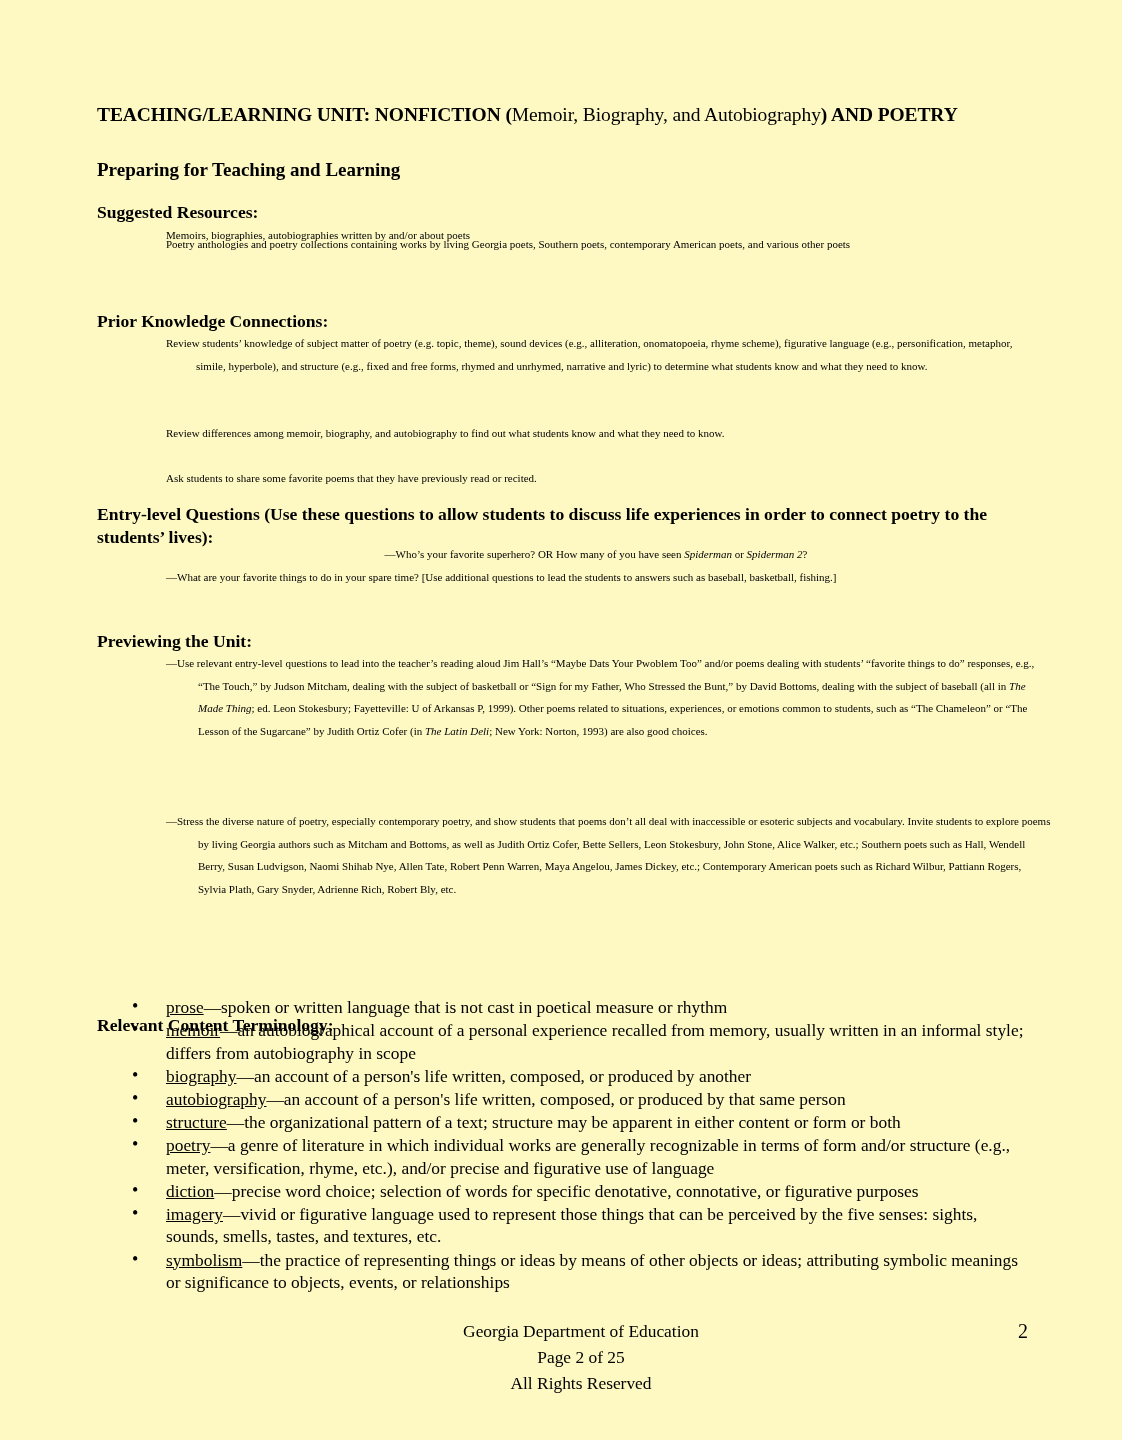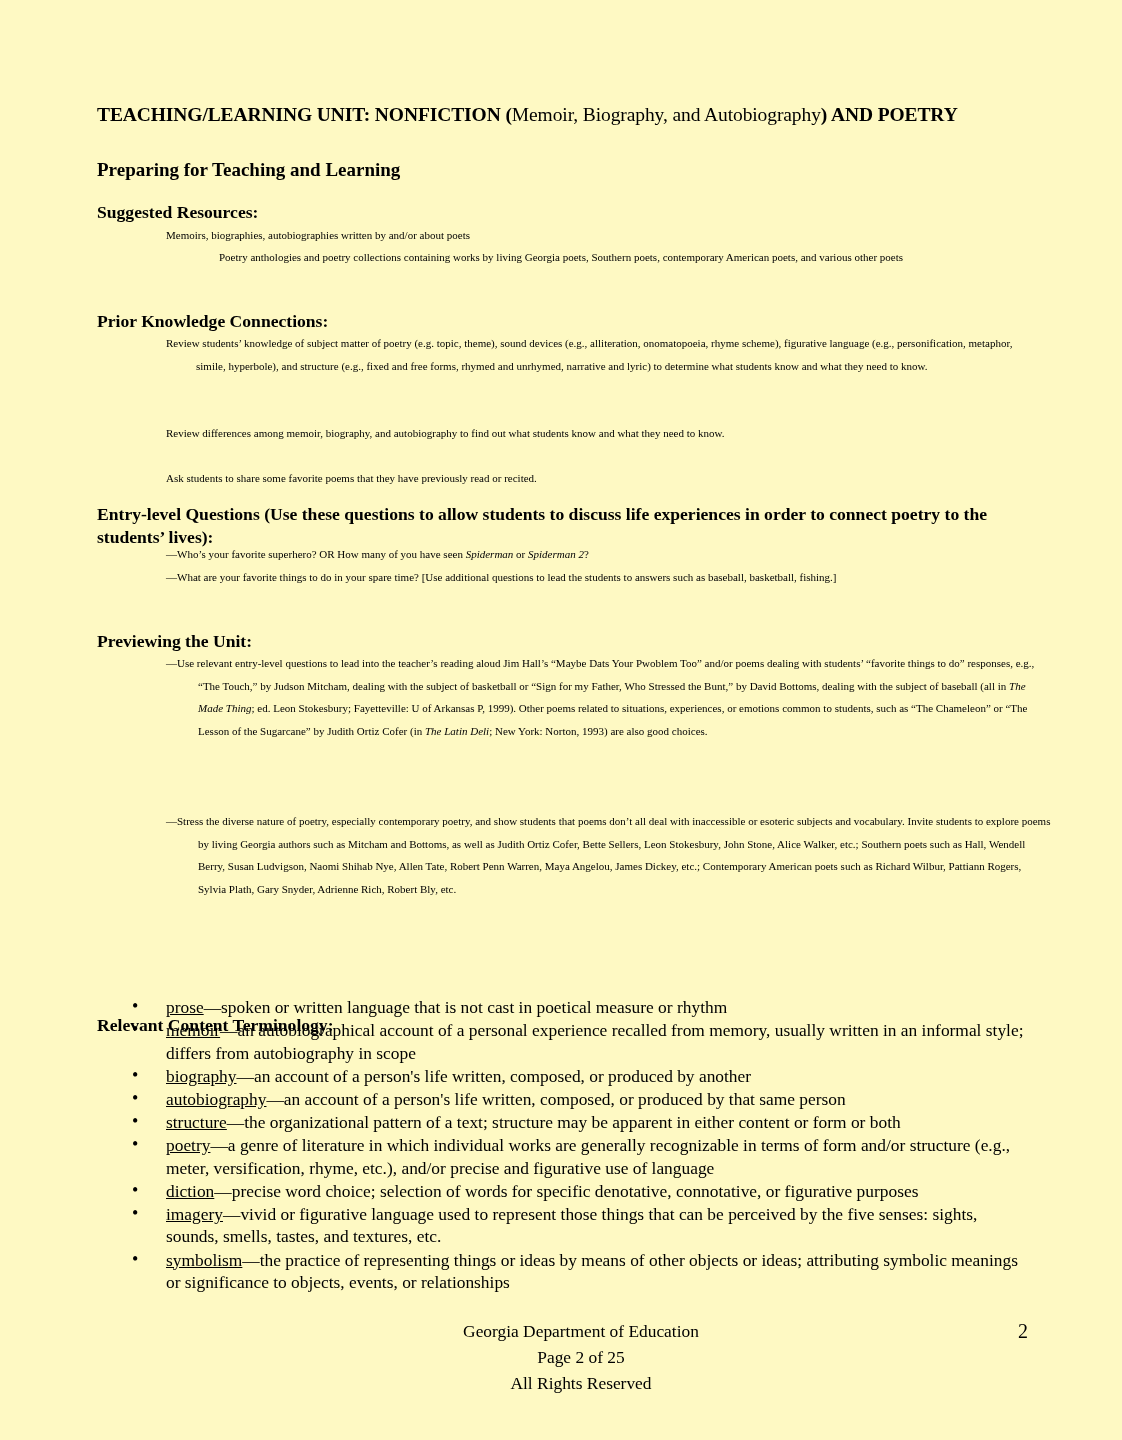--- a/index.html
+++ b/index.html
@@ -130,33 +130,33 @@
   <div class="doc-title">
     <span class="b">TEACHING/LEARNING UNIT: NONFICTION (</span><span class="r">Memoir, Biography, and Autobiography</span><span class="b">) AND POETRY</span>
   </div>
 
   <div class="h-major" style="top:158px;">Preparing for Teaching and Learning</div>
 
   <div class="h-sub" style="top:201px;">Suggested Resources:</div>
 
   <div class="para hang" style="left:166px; top:224px; width:860px;">Memoirs, biographies, autobiographies written by and/or about poets</div>
 
-  <div class="para hang" style="left:166px; top:246px; width:760px;text-align:center;">Poetry anthologies and poetry collections containing works by living Georgia poets, Southern poets, contemporary American poets, and various other poets</div>
+  <div class="para hang" style="left:166px; top:233px; width:760px;">Poetry anthologies and poetry collections containing works by living Georgia poets, Southern poets, contemporary American poets, and various other poets</div>
 
   <div class="h-sub" style="top:310px;">Prior Knowledge Connections:</div>
 
   <div class="para hang" style="left:166px; top:332px; width:845px;">Review students’ knowledge of subject matter of poetry (e.g. topic, theme), sound devices (e.g., alliteration, onomatopoeia, rhyme scheme), figurative language (e.g., personification, metaphor, simile, hyperbole), and structure (e.g., fixed and free forms, rhymed and unrhymed, narrative and lyric) to determine what students know and what they need to know.</div>
 
   <div class="para hang" style="left:166px; top:422px; width:848px;">Review differences among memoir, biography, and autobiography to find out what students know and what they need to know.</div>
 
   <div class="para hang" style="left:166px; top:467px; width:860px;">Ask students to share some favorite poems that they have previously read or recited.</div>
 
   <div class="h-block" style="top:503px;">Entry-level Questions (Use these questions to allow students to discuss life experiences in order to connect poetry to the students’ lives):</div>
 
-  <div class="para" style="left:166px; top:543px; width:860px;"><span>—Who’s your favorite superhero?  OR  How many of you have seen </span><i>Spiderman</i><span> or </span><i>Spiderman 2</i><span>?</span></div>
+  <div class="para" style="left:166px; top:543px; width:860px;text-align:center;"><span>—Who’s your favorite superhero?  OR  How many of you have seen </span><i>Spiderman</i><span> or </span><i>Spiderman 2</i><span>?</span></div>
 
   <div class="para" style="left:166px; top:566px; width:840px;">—What are your favorite things to do in your spare time?   [Use additional questions to lead the students to answers such as baseball, basketball, fishing.]</div>
 
   <div class="h-sub" style="top:630px;">Previewing the Unit:</div>
 
   <div class="para hang-dash" style="left:166px; top:652px; width:853px;"><span>—Use relevant entry-level questions to lead into the teacher’s reading aloud Jim Hall’s “Maybe Dats Your Pwoblem Too” and/or poems dealing with students’ “favorite things to do” responses, e.g., “The Touch,” by Judson Mitcham, dealing with the subject of basketball or “Sign for my Father, Who Stressed the Bunt,” by David Bottoms, dealing with the subject of baseball (all in </span><i>The Made Thing</i><span>; ed. Leon Stokesbury; Fayetteville: U of Arkansas P, 1999). Other poems related to situations, experiences, or emotions common to students, such as “The Chameleon” or “The Lesson of the Sugarcane” by Judith Ortiz Cofer (in </span><i>The Latin Deli</i><span>; New York: Norton, 1993) are also good choices.</span></div>
 
   <div class="para hang-dash" style="left:166px; top:810px; width:853px;">—Stress the diverse nature of poetry, especially contemporary poetry, and show students that poems don’t all deal with inaccessible or esoteric subjects and vocabulary.  Invite students to explore poems by living Georgia authors such as Mitcham and Bottoms, as well as Judith Ortiz Cofer, Bette Sellers, Leon Stokesbury, John Stone, Alice Walker, etc.; Southern poets such as Hall, Wendell Berry, Susan Ludvigson, Naomi Shihab Nye, Allen Tate, Robert Penn Warren, Maya Angelou, James Dickey, etc.; Contemporary American poets such as Richard Wilbur, Pattiann Rogers, Sylvia Plath, Gary Snyder, Adrienne Rich, Robert Bly, etc.</div>
 
   <div class="h-sub" style="top:1014px;"><span>Relevant Content Terminology:</span></div>

